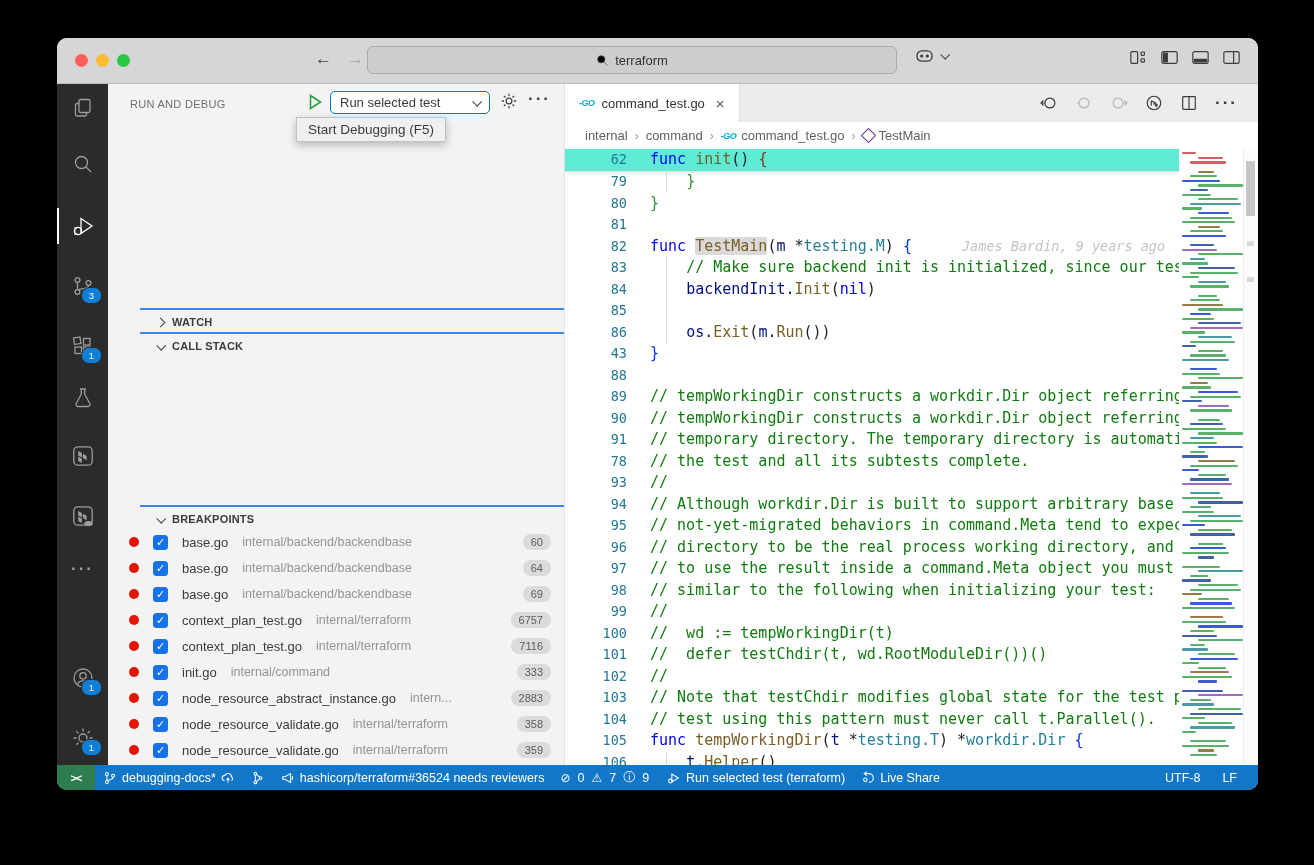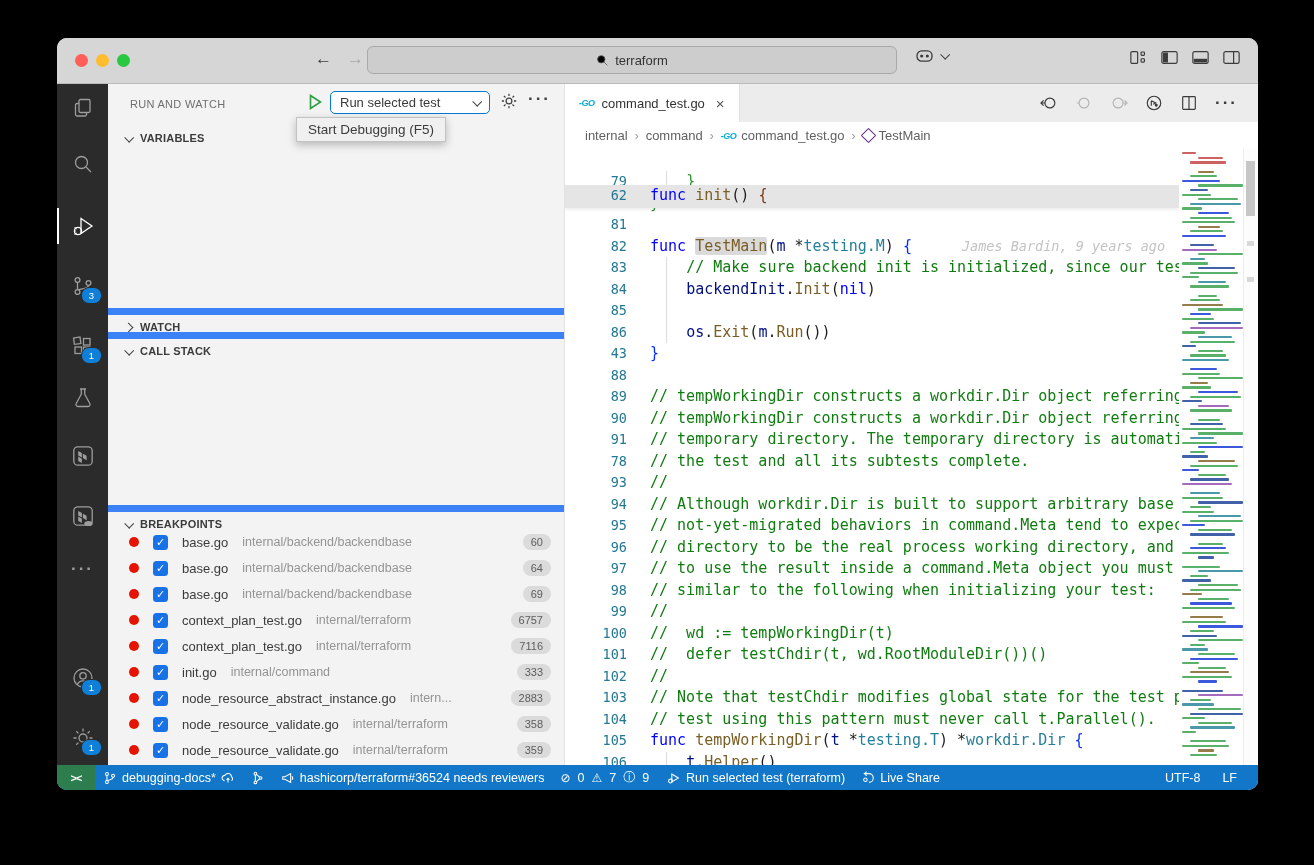--- a/index.html
+++ b/index.html
@@ -37,21 +37,21 @@
   .sidebar{width:457px;background:#f3f3f3;position:relative;flex:none;font-size:13px;color:#3b3b3b;border-right:1px solid #e2e2e2;box-sizing:border-box;}
   .sb-title{position:absolute;left:22px;top:14px;font-size:11px;color:#6f6f6f;letter-spacing:.3px;}
   .play-btn{position:absolute;left:198px;top:9px;width:20px;height:20px;}
   .play-btn svg{width:18px;height:18px;fill:none;stroke:#2e9e44;stroke-width:1.6;}
   .run-dropdown{position:absolute;left:222px;top:7px;width:160px;height:23px;background:#fff;border:1.5px solid #0078D4;border-radius:5px;display:flex;align-items:center;justify-content:space-between;padding:0 9px;box-sizing:border-box;font-size:13px;color:#3b3b3b;}
   .hdr-gear{position:absolute;left:392px;top:8px;color:#424242;}
   .hdr-dots{position:absolute;left:420px;top:5px;color:#424242;}
   .hdr-gear svg{width:18px;height:18px;fill:none;stroke:currentColor;stroke-width:1.4;}
   .tooltip{position:absolute;left:188px;top:33px;background:#f0f0f0;border:1px solid #c2c2c2;box-shadow:0 3px 8px rgba(0,0,0,.25);padding:4px 11px;font-size:13.5px;color:#3b3b3b;z-index:9;white-space:nowrap;}
   .sec{position:absolute;left:0;right:0;height:24px;display:flex;align-items:center;gap:8px;padding-left:17px;font-size:11px;font-weight:700;color:#3b3b3b;letter-spacing:.2px;}
-  .sec.bordered{border-top:7px solid #3b82f6;}
+  .sec.bordered{border-top:2px solid #3b82f6;margin-left:32px;}
   .chev{width:6px;height:6px;border-right:1.4px solid #424242;border-bottom:1.4px solid #424242;display:inline-block;flex:none;}
   .chev.down{transform:rotate(45deg) translateY(-1px);}
   .chev.right{transform:rotate(-45deg);}
   .bp-list{position:absolute;left:0;right:0;top:445px;}
   .bp-row{height:26px;display:flex;align-items:center;padding:0 13px 0 21px;gap:14px;}
   .bp-dot{width:10px;height:10px;border-radius:50%;background:#E51400;flex:none;}
   .bp-check{width:15px;height:15px;border-radius:3.5px;background:#1772E8;color:#fff;font-size:11px;display:flex;align-items:center;justify-content:center;flex:none;}
   .bp-check::after{content:"✓";}
   .bp-file{color:#3b3b3b;font-size:13px;white-space:nowrap;}
   .bp-path{color:#949494;font-size:12.5px;white-space:nowrap;overflow:hidden;text-overflow:ellipsis;}
@@ -68,21 +68,21 @@
   .editor-actions{position:absolute;right:20px;top:0;height:38px;display:flex;align-items:center;gap:17px;color:#3b3b3b;}
   .editor-actions svg{width:18px;height:18px;fill:none;stroke:currentColor;stroke-width:1.3;}
   .editor-actions .faded{color:#b5b5b5;}
   .breadcrumbs{height:27px;display:flex;align-items:center;gap:7px;padding-left:20px;font-size:13px;color:#616161;flex:none;background:#fff;}
   .crumb{display:flex;align-items:center;gap:5px;}
   .crumb-sep{color:#9a9a9a;font-size:12px;}
   .method-icon{width:9px;height:9px;border:1.4px solid #652d90;transform:rotate(45deg);display:inline-block;border-radius:1px;}
 
   .code-wrap{flex:1;display:flex;min-height:0;}
   .code-scroll{flex:1;overflow:hidden;position:relative;min-width:0;}
-  .sticky{position:absolute;left:0;right:0;top:0;background:#e5e5e5;z-index:3;border-bottom:1px solid #e4e4e4;box-shadow:0 2px 3px rgba(0,0,0,.07);margin-top:36px;}
+  .sticky{position:absolute;left:0;right:0;top:0;background:#5eead4;z-index:3;border-bottom:1px solid #e4e4e4;box-shadow:0 2px 3px rgba(0,0,0,.07);}
   .code-lines{position:absolute;left:0;right:0;top:22px;}
   .row{height:21.5px;position:relative;display:flex;white-space:pre;overflow:hidden;}
   .row.g::after{content:"";position:absolute;left:101px;top:0;bottom:0;border-left:1px solid #dcdcdc;}
   .ln{width:62px;text-align:right;flex:none;color:#237893;font:13.5px/21.5px "DejaVu Sans Mono",monospace;}
   .code-text{padding-left:23px;font:15px/21.5px "DejaVu Sans Mono",monospace;color:#1f1f1f;}
   .c-kw{color:#0000FF;}
   .c-fn{color:#795E26;}
   .c-fnh{color:#795E26;background:#dadada;border-radius:2px;}
   .c-ty{color:#267F99;}
   .c-va{color:#001080;}
@@ -238,43 +238,39 @@
       <div class="ab-item" style="top:630px">
         <svg viewBox="0 0 24 24">
             <circle cx="12" cy="12" r="4"></circle>
             <path d="M12 2.5v3M12 18.5v3M2.5 12h3M18.5 12h3M5.3 5.3l2.1 2.1M16.6 16.6l2.1 2.1M18.7 5.3l-2.1 2.1M7.4 16.6l-2.1 2.1"></path>
           </svg>
         <span class="ab-badge">1</span>
       </div>
     </div>
 
     <div class="sidebar">
-      <span class="sb-title">RUN AND WATCH</span>
+      <span class="sb-title">RUN AND DEBUG</span>
       <span class="play-btn">
         <svg viewBox="0 0 18 18">
             <path d="M4.5 2.5L14.5 9L4.5 15.5z"></path>
           </svg>
       </span>
       <div class="run-dropdown">
         <span>Run selected test</span>
         <span class="chev down"></span>
       </div>
       <span class="hdr-gear">
         <svg viewBox="0 0 20 20">
             <circle cx="10" cy="10" r="3.2"></circle>
             <path d="M10 2v2.5M10 15.5V18M2 10h2.5M15.5 10H18M4.3 4.3l1.8 1.8M13.9 13.9l1.8 1.8M15.7 4.3l-1.8 1.8M6.1 13.9l-1.8 1.8"></path>
           </svg>
       </span>
       <span class="hdr-dots dots-glyph"></span>
       <div class="tooltip">Start Debugging (F5)</div>
 
-      <div class="sec" style="top:42px">
-        <span class="chev down"></span>
-        <span>VARIABLES</span>
-      </div>
       <div class="sec bordered" style="top:224px">
         <span class="chev right"></span>
         <span>WATCH</span>
       </div>
       <div class="sec bordered" style="top:248px">
         <span class="chev down"></span>
         <span>CALL STACK</span>
       </div>
       <div class="sec bordered" style="top:421px">
         <span class="chev down"></span>

